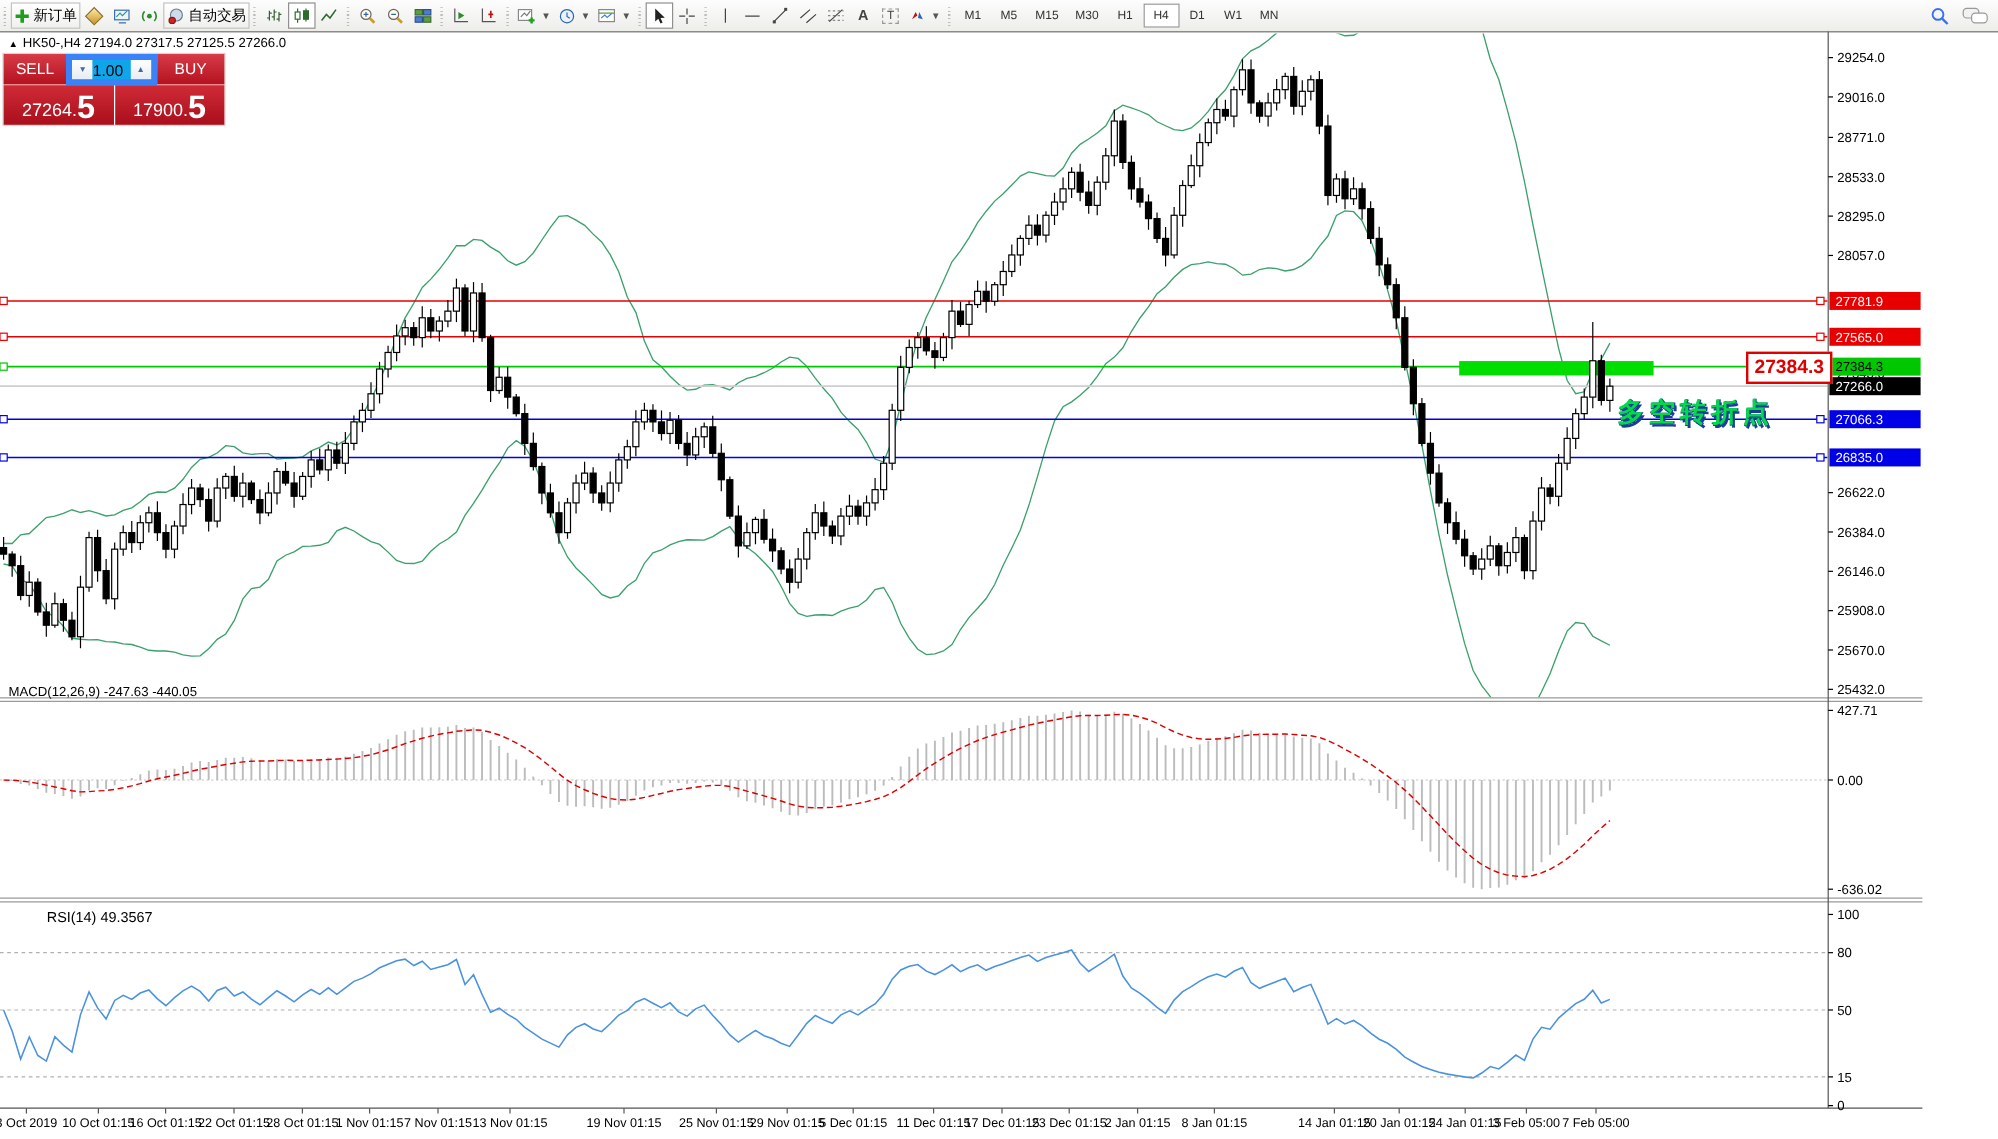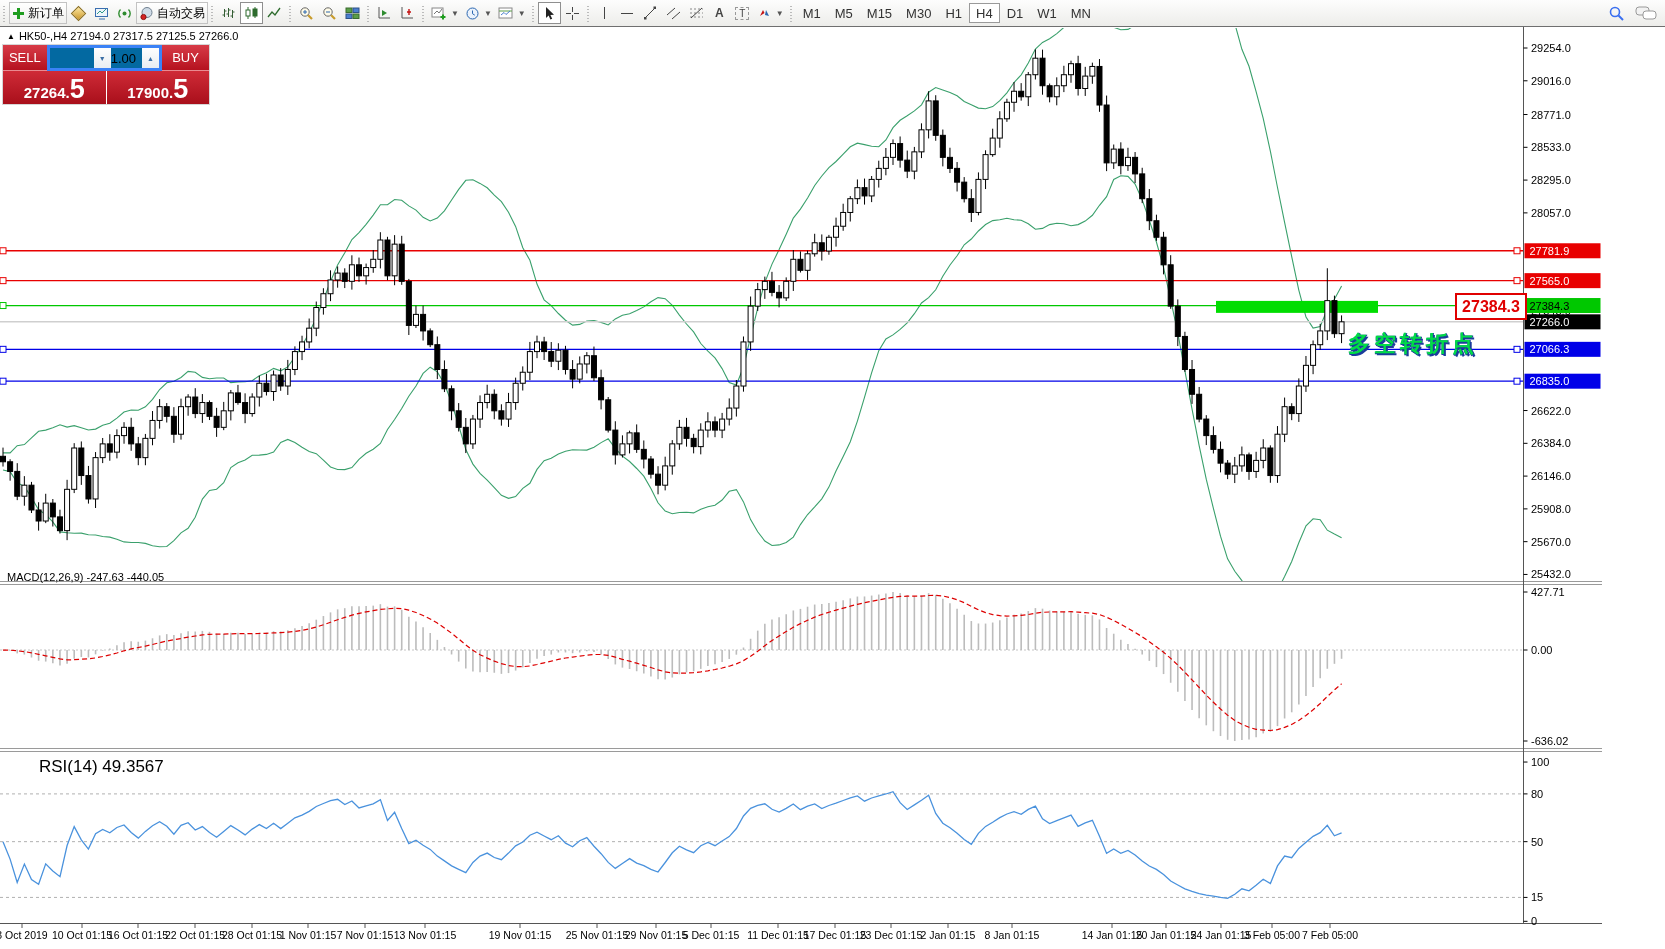--- a/index.html
+++ b/index.html
@@ -11,51 +11,51 @@
   .grip{width:7px;height:18px;margin:0 1px;
     background-image:repeating-linear-gradient(#bbb 0 1px,transparent 1px 3px);
     background-size:2px 100%;background-repeat:no-repeat;background-position:2px 2px;}
   .tb-btn{height:22px;min-width:23px;display:flex;align-items:center;justify-content:center;
     border:1px solid transparent;background:transparent;padding:0 2px;gap:3px;cursor:default;}
   .tb-btn.raised{border-color:#c3c3c3;background:linear-gradient(#fff,#f0f0ee);}
   .tb-btn.act{border-color:#8f8f8f;background:#fff;}
   .tb-btn svg{display:block}
   .tb-txt{font-size:12px;white-space:nowrap;}
   .tf{height:20px;min-width:30px;border:1px solid transparent;background:transparent;
-    font-size:13px;color:#333;display:flex;align-items:center;justify-content:center;}
+    font-size:10px;color:#333;display:flex;align-items:center;justify-content:center;}
   .tf.act{border-color:#9a9a9a;background:#fff;font-weight:normal;}
   .dd{font-size:8px;color:#555;margin-left:1px;}
   .diamond{width:9px;height:9px;transform:rotate(45deg);
     background:linear-gradient(135deg,#ffe9a0,#c9962b);border:1px solid #8a6d1f;}
   #tb-right{margin-left:auto;display:flex;align-items:center;margin-right:8px;gap:10px;}
   
   #chartsvg{position:absolute;left:0;top:0;z-index:5;}
   .ovl{position:absolute;z-index:20;}
   #symline{left:7px;top:30px;font-size:11px;color:#000;display:flex;align-items:center;gap:4px;}
   #symline .tri{font-size:8px;}
   
-  #panel{left:3px;top:45px;width:206px;background:#fff;box-shadow:0 0 0 1px #d6d6d6;}
+  #panel{left:3px;top:45px;width:184px;background:#fff;box-shadow:0 0 0 1px #d6d6d6;}
   #panel .row1{display:flex;height:26px;}
   .redbtn{background:linear-gradient(#d73b47,#b5121f);color:#fff;display:flex;
     align-items:center;justify-content:center;font-size:13px;}
   #sellbtn{width:53px;border-bottom:1px solid #e98a90;}
   #buybtn{width:57px;border-bottom:1px solid #e98a90;}
-  #vol{flex:1;display:flex;border:3px solid #3b82f6;background:#0369a1;padding-left:44px;}
+  #vol{flex:1;display:flex;border:5px solid #3b82f6;background:#0ea5e9;}
   #vol .sp{width:17px;display:flex;align-items:center;justify-content:center;
     background:linear-gradient(#fefefe,#e8edf2);border:0;color:#3b6ea5;font-size:7px;}
   #vol .vv{flex:1;display:flex;align-items:center;justify-content:flex-end;
     padding-right:6px;font-size:13px;color:#000;}
   #panel .row2{display:flex;height:33px;gap:1px;background:#fff;}
   .pricecell{flex:1;background:linear-gradient(#cf2b37,#a90f1b);color:#fff;display:flex;
     align-items:flex-end;justify-content:center;padding-bottom:2px;}
-  .pm{font-size:15px;font-weight:bold;line-height:19px;}
+  .pm{font-size:15px;font-weight:normal;line-height:19px;}
   .pb{font-size:27px;font-weight:bold;line-height:25px;}
   
   #macdlbl{left:7px;top:571px;font-size:11px;color:#000;}
-  #rsilbl{left:7px;top:757px;font-size:17px;color:#000;padding-left:32px;}
+  #rsilbl{left:7px;top:757px;font-size:12px;color:#000;padding-left:32px;}
   
   #anno{left:1348px;top:329px;font-size:22px;font-weight:bold;letter-spacing:4px;
     color:#00dc46;text-shadow:2px 2px 0 #1b3c9b,1px 0 0 #1b3c9b,0 1px 0 #1b3c9b;white-space:nowrap;}
   #tag{left:1455px;top:293px;width:68px;height:23px;border:2px solid #e00000;background:#fff;
     color:#e00000;font-size:16px;font-weight:bold;display:flex;align-items:center;justify-content:center;}
 </style>
 </head>
 <body>
 
 <div id="toolbar">

